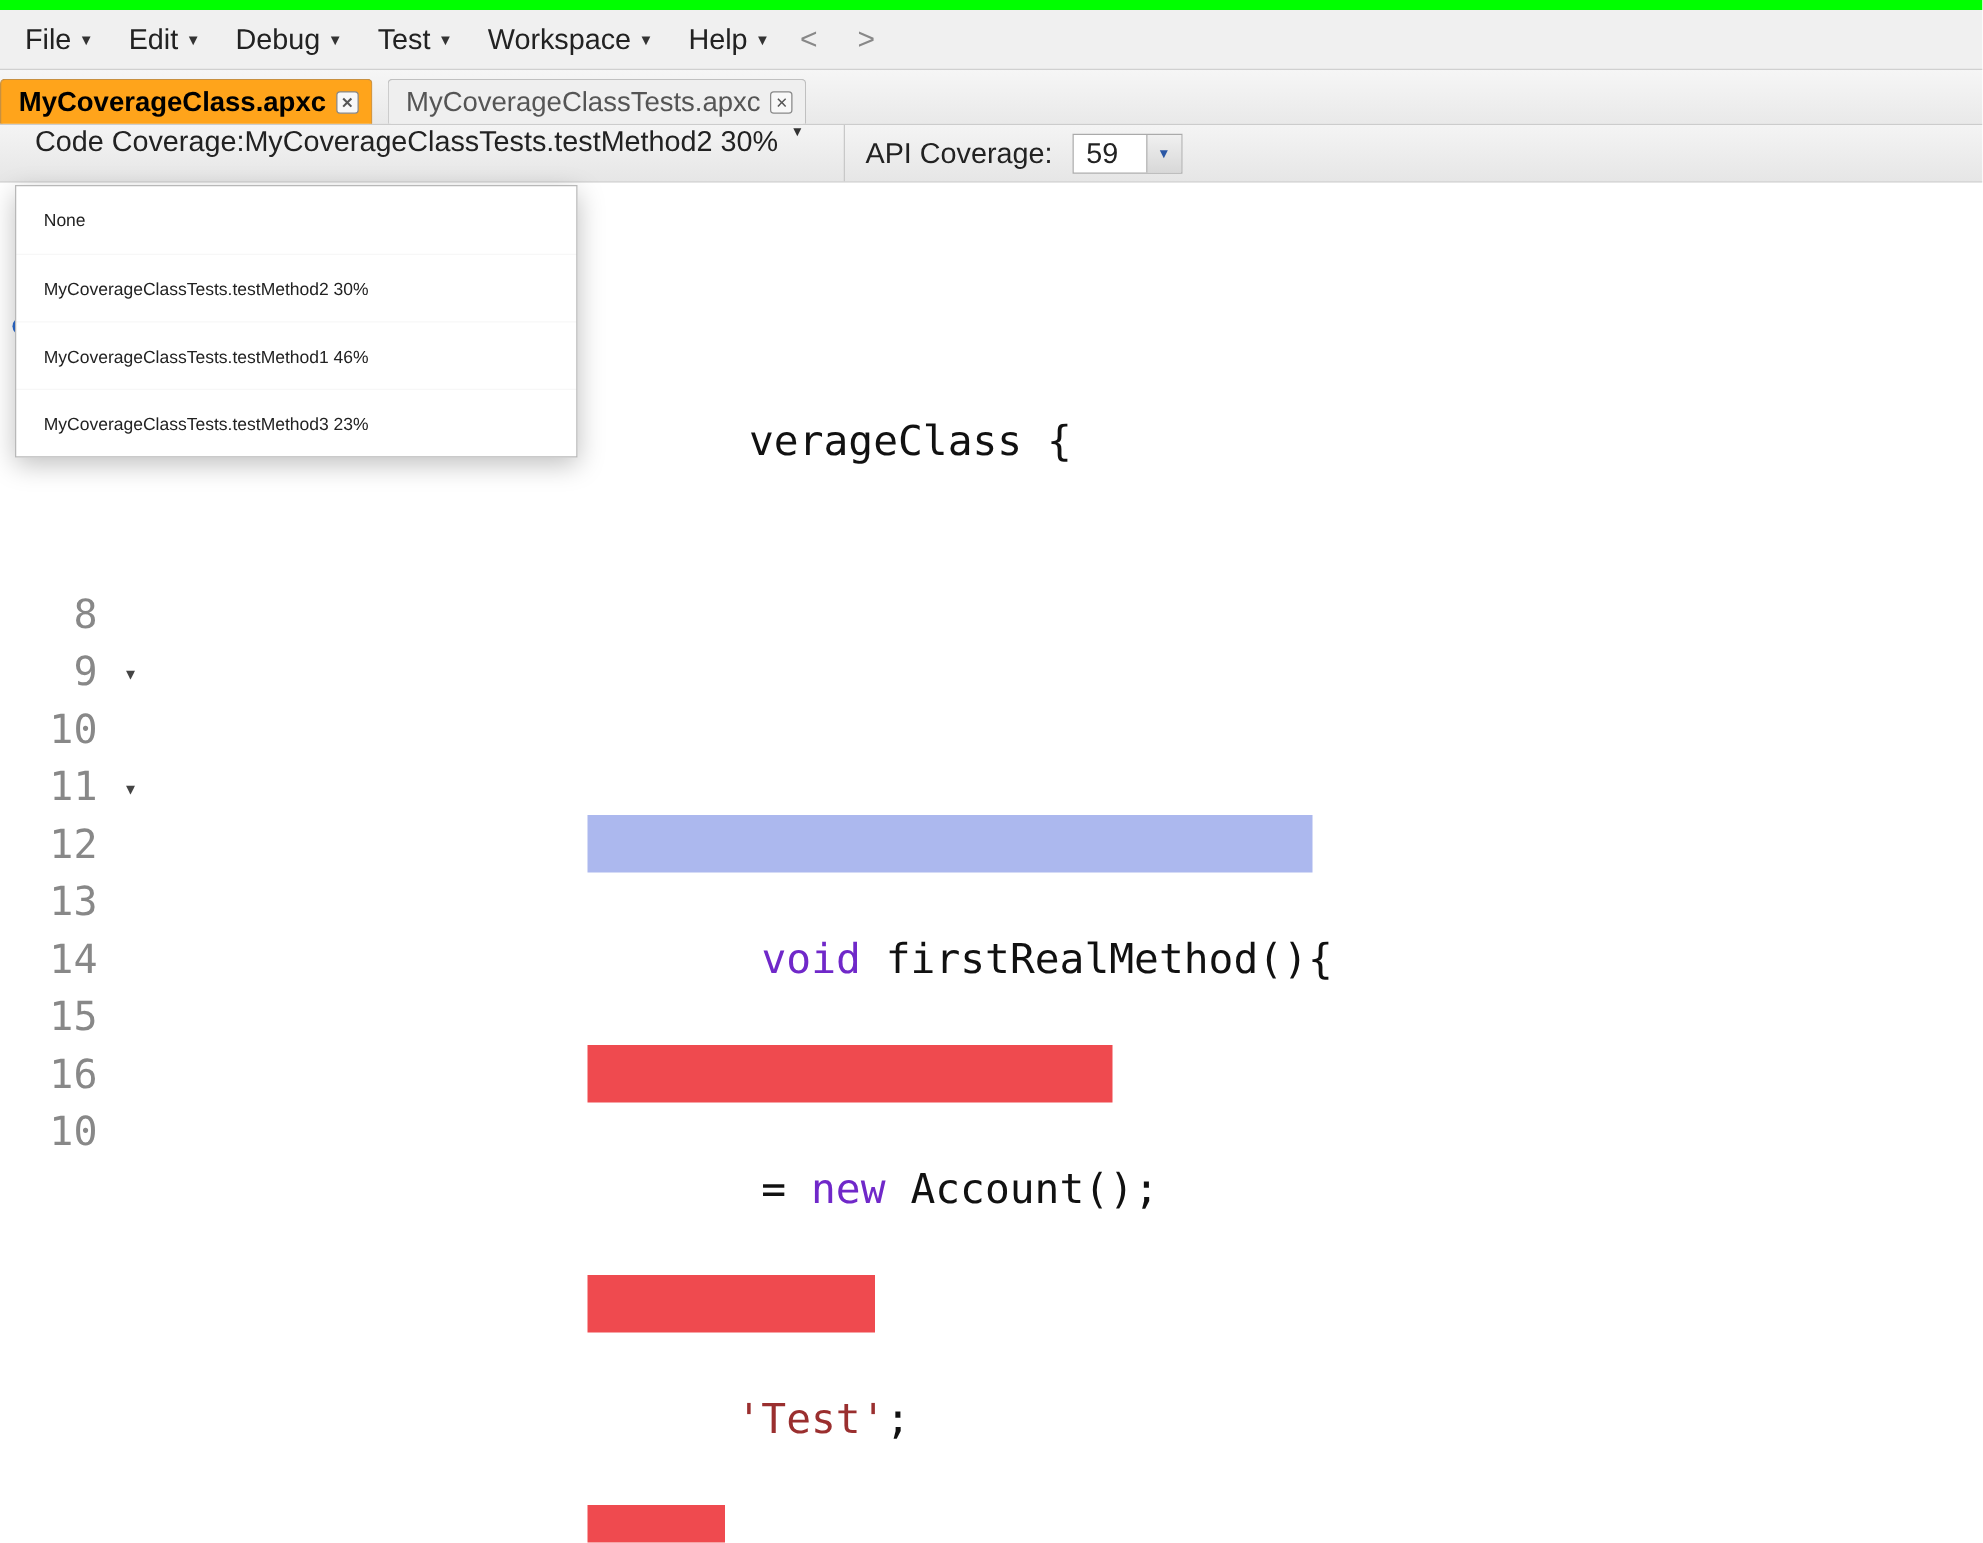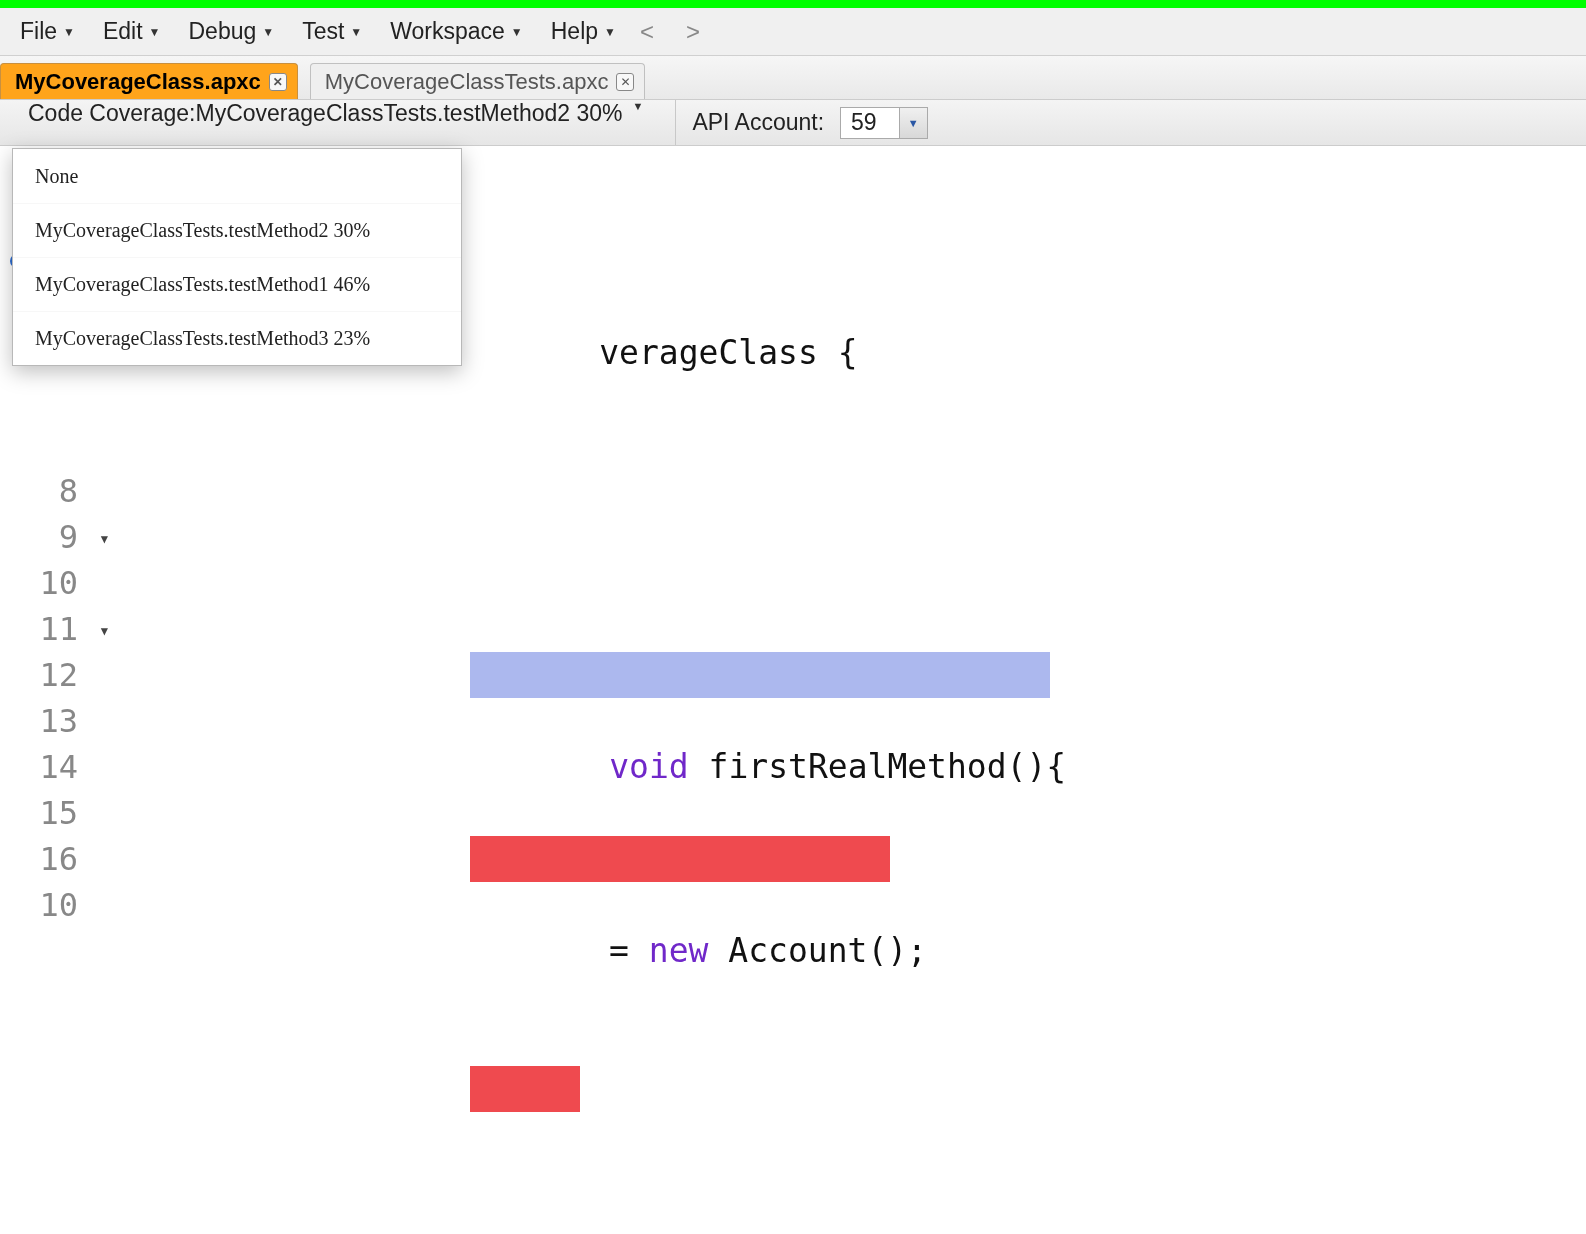--- a/index.html
+++ b/index.html
@@ -27,21 +27,21 @@
   .marker-dot { position: absolute; left: 10px; width: 14px; height: 14px; border-radius: 50%; background: #2b6bd1; }
   .code { position: absolute; left: 100px; top: 0; right: 0; font-family: Menlo, Consolas, monospace; font-size: 33px; line-height: 46px; white-space: pre; }
   .code-row { height: 46px; position: relative; }
   .hl-cov { position: absolute; top: 0; height: 46px; background: #acb8ee; z-index: 0; }
   .hl-unc { position: absolute; top: 0; height: 46px; background: #ef4a4f; z-index: 0; }
   .tok { position: relative; z-index: 1; }
   .kw { color: #7028c9; }
   .str { color: #9a2f2f; }
   .txt { color: #111; margin-top: 48px; }
   .dropdown { position: absolute; left: 12px; top: 148px; width: 450px; background: #fff; border: 1px solid #b8b8b8; box-shadow: 0 6px 20px rgba(0,0,0,0.25); z-index: 50; }
-  .dd-row { height: 54px; display: flex; align-items: center; padding: 0 22px; font-size: 20px; color: #222; border-top: 1px solid rgba(0,0,0,0.03); cursor: default; font-family: Liberation Serif, serif; }
+  .dd-row { height: 54px; display: flex; align-items: center; padding: 0 22px; font-size: 14px; color: #222; border-top: 1px solid rgba(0,0,0,0.03); cursor: default; }
   .dd-row:first-child { border-top: none; }
   .layer { position: relative; }
 </style>
 </head>
 <body>
 
 <div class="green-bar"></div>
 
 <div class="menubar">
   <div class="menu-item">
@@ -84,21 +84,21 @@
     <span class="close">✕</span>
   </div>
 </div>
 
 <div class="coverage-bar">
   <div class="coverage-dd">
     <span>Code Coverage: </span>
       <span>MyCoverageClassTests.testMethod2 30%</span>
     <span class="caret">▼</span>
   </div>
-  <span class="api-label">API Account:</span>
+  <span class="api-label">API Coverage:</span>
   <div class="api-select">
     <span class="val">59</span>
     <span class="btn">▼</span>
   </div>
 </div>
 
 <div class="editor-area layer" style="height:1080px;">
 
   <div class="gutter">
     <div class="marker-col">
@@ -117,20 +117,24 @@
     <div class="code-row">
       <div class="hl-cov" style="left:370px; width:580px;"></div>
       <span class="tok" style="padding-left:390px;"><span class="kw">void</span><span class="txt"> firstRealMethod(){</span></span>
     </div>
     
     <div class="code-row">
       <div class="hl-unc" style="left:370px; width:420px;"></div>
       <span class="tok" style="padding-left:370px;"><span class="txt"> = </span><span class="kw">new</span><span class="txt"> Account();</span></span>
     </div>
     
+    <div class="code-row">
+      <div class="hl-unc" style="left:370px; width:230px;"></div>
+      <span class="tok" style="padding-left:370px;"><span class="str">'Test'</span><span class="txt">;</span></span>
+    </div>
     
     <div class="code-row">
       <div class="hl-unc" style="left:370px; width:110px;"></div>
     </div>
     
     
     
     
     
     

